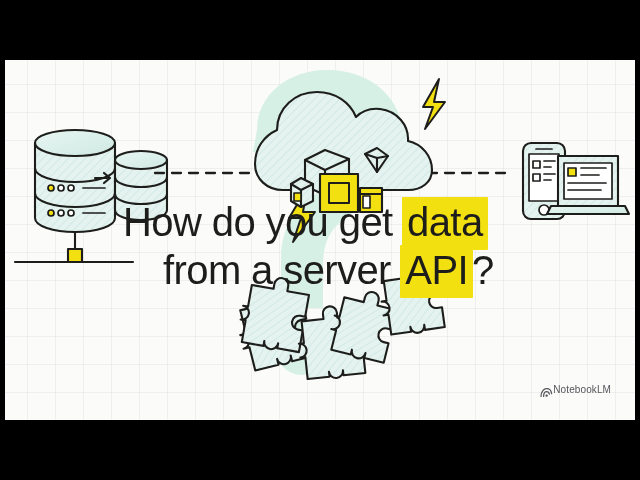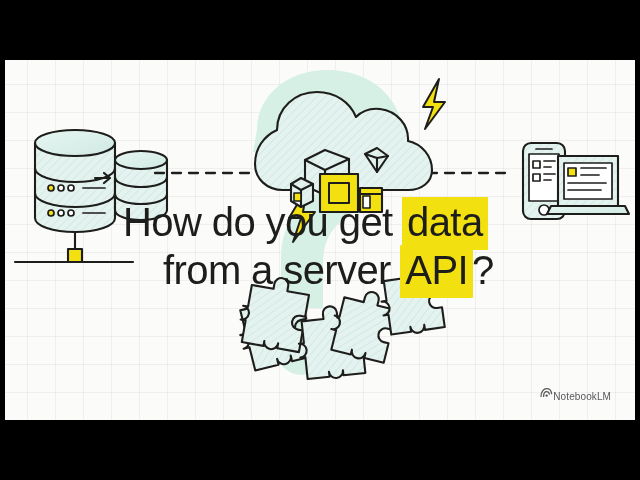--- a/index.html
+++ b/index.html
@@ -66,21 +66,21 @@
     box-decoration-break: clone;
     -webkit-box-decoration-break: clone;
   }
 
   
   #brand {
     position: absolute;
     right: 24px;
     bottom: 18px;
     display: flex;
-    align-items: flex-end;
+    align-items: flex-start;
     gap: 0;
     z-index: 4;
     margin-top: 16px;
   }
   #brand .brand-text {
     font-family: "Liberation Sans", sans-serif;
     font-size: 10px;
     font-weight: 400;
     color: #55565a;
     letter-spacing: 0.1px;

